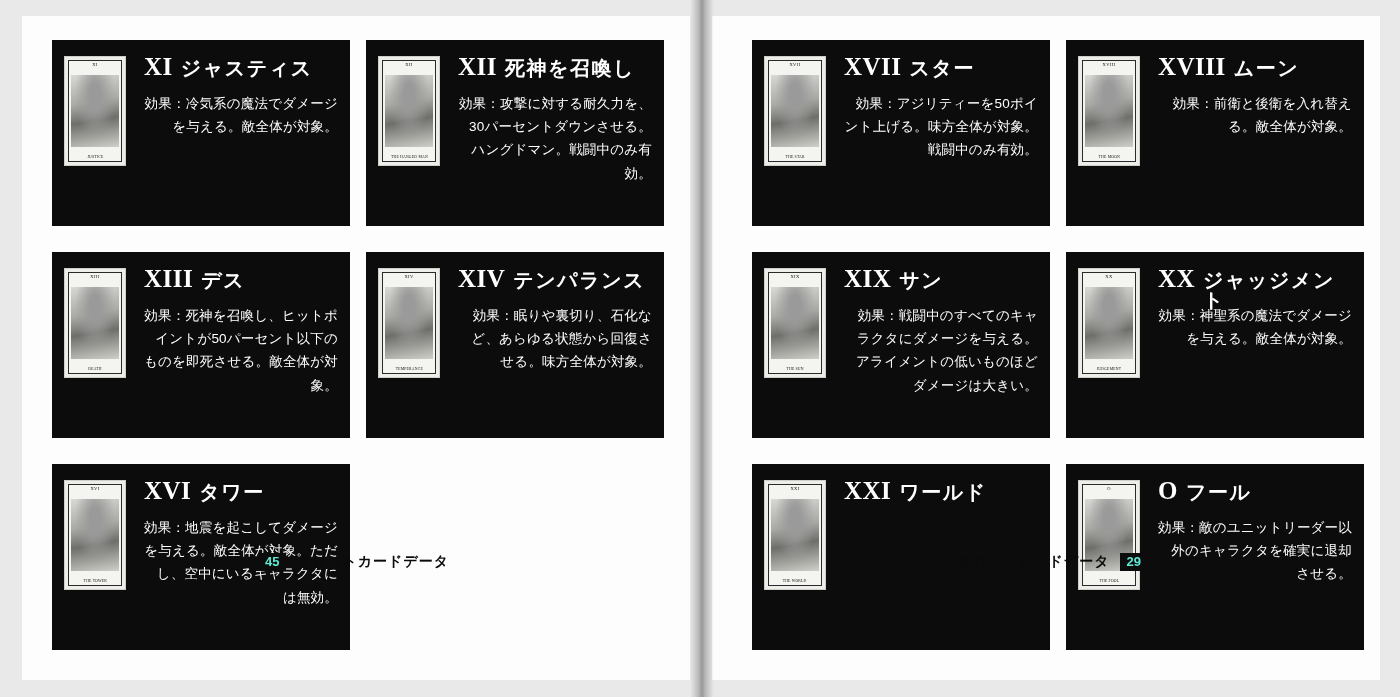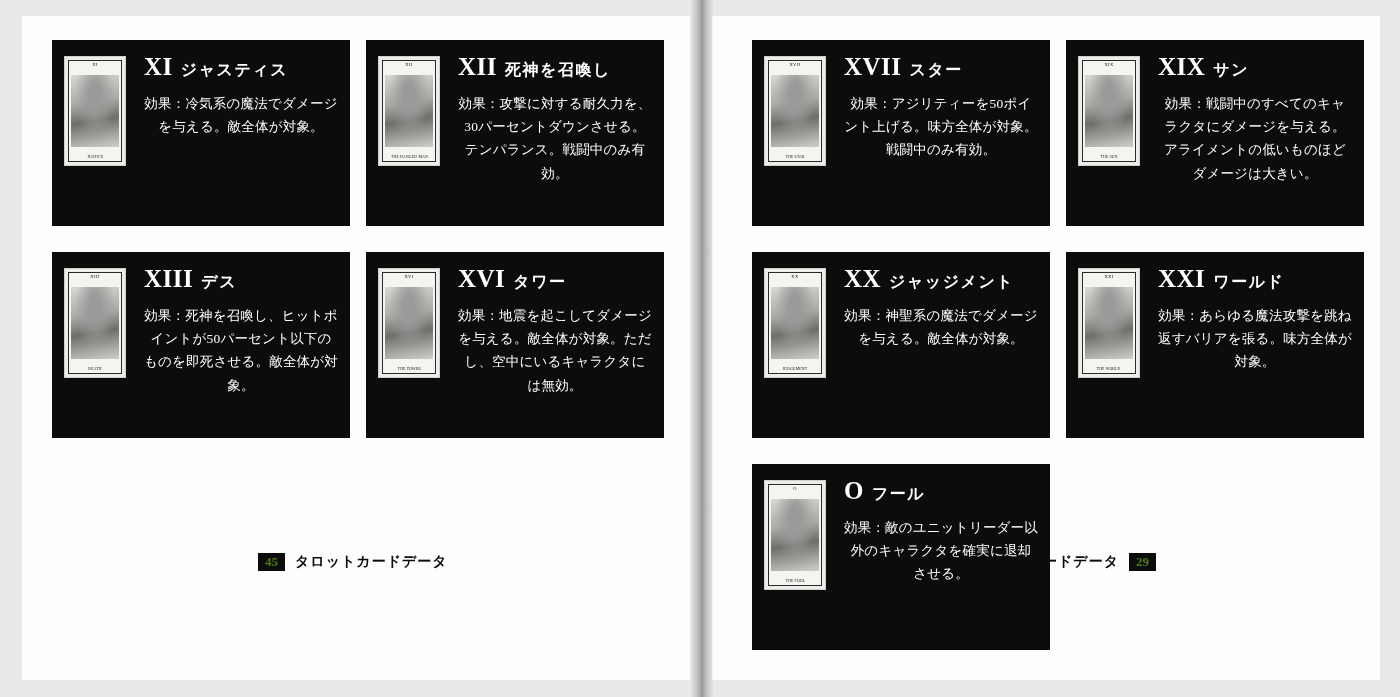--- a/index.html
+++ b/index.html
@@ -55,21 +55,20 @@
     position: absolute;
     left: 690px; top: 0; width: 24px; height: 697px;
     background: linear-gradient(90deg, rgba(0,0,0,0.00) 0%, rgba(0,0,0,0.20) 35%, rgba(0,0,0,0.35) 50%, rgba(0,0,0,0.20) 65%, rgba(0,0,0,0.00) 100%);
   }
 
   .page {
     position: absolute;
     top: 0;
     width: 700px;
     height: 589px;
-    padding-left: 8px;
   }
   #page-left  { left: 0; }
   #page-right { left: 716px; }
 
   .grid {
     position: absolute;
     left: 52px;
     top: 40px;
     width: 612px;
     display: grid;
@@ -156,55 +155,54 @@
     gap: 8px;
   }
   .roman {
     font-family: "Liberation Serif", serif;
     font-weight: bold;
     font-size: 25px;
     letter-spacing: .5px;
     line-height: 1;
   }
   .jp-name {
-    font-size: 16px;
+    font-size: 20px;
     font-weight: bold;
     letter-spacing: 1.5px;
     line-height: 1;
   }
   .entry-desc {
     position: absolute;
     left: 92px;
     top: 52px;
     right: 12px;
     font-size: 13.5px;
     line-height: 1.72;
     letter-spacing: .2px;
-    text-align: center;
-    font-family: Liberation Serif, serif;
+    text-align: right;
   }
 
   
   .footer {
     position: absolute;
     bottom: 18px;
     display: flex;
     align-items: center;
     gap: 10px;
     font-size: 14px;
     font-weight: bold;
     letter-spacing: 1px;
     color: #0b0b0b;
   }
   #footer-left  { left: 258px; }
   #footer-right { right: 268px; }
   .pagenum {
     background: #0c0c0c;
-    color: #4d7c0f;
-    font-family: Liberation Serif, serif;
+    color: #5eead4;
+    font-family: Liberation Sans, sans-serif;
     font-size: 13px;
     font-weight: bold;
     padding: 2px 7px 3px 7px;
     line-height: 1;
     letter-spacing: 0;
   }
 </style>
 </head>
 <body>
 
@@ -239,41 +237,57 @@
             <div class="card-face">
               <span class="card-num">XII</span>
               <span class="card-art"></span>
               <span class="card-name">THE HANGED MAN</span>
             </div>
           </div>
           <div class="entry-title">
             <span class="roman">XII</span>
             <span class="jp-name">死神を召喚し</span>
           </div>
-          <div class="entry-desc">効果：攻撃に対する耐久力を、30パーセントダウンさせる。テンパランス。戦闘中のみ有効。</div>
+          <div class="entry-desc">効果：攻撃に対する耐久力を、30パーセントダウンさせる。ハングドマン。戦闘中のみ有効。</div>
         </div>
       </div>
 
       <div class="entry">
         <div class="entry-inner">
           <div class="card-thumb">
             <div class="card-face">
               <span class="card-num">XIII</span>
               <span class="card-art"></span>
               <span class="card-name">DEATH</span>
             </div>
           </div>
           <div class="entry-title">
             <span class="roman">XIII</span>
             <span class="jp-name">デス</span>
           </div>
           <div class="entry-desc">効果：死神を召喚し、ヒットポイントが50パーセント以下のものを即死させる。敵全体が対象。</div>
         </div>
       </div>
 
+      <div class="entry">
+        <div class="entry-inner">
+          <div class="card-thumb">
+            <div class="card-face">
+              <span class="card-num">XIV</span>
+              <span class="card-art"></span>
+              <span class="card-name">TEMPERANCE</span>
+            </div>
+          </div>
+          <div class="entry-title">
+            <span class="roman">XIV</span>
+            <span class="jp-name">テンパランス</span>
+          </div>
+          <div class="entry-desc">効果：眠りや裏切り、石化など、あらゆる状態から回復させる。味方全体が対象。</div>
+        </div>
+      </div>
 
 
       <div class="entry">
         <div class="entry-inner">
           <div class="card-thumb">
             <div class="card-face">
               <span class="card-num">XVI</span>
               <span class="card-art"></span>
               <span class="card-name">THE TOWER</span>
             </div>
@@ -307,20 +321,36 @@
             </div>
           </div>
           <div class="entry-title">
             <span class="roman">XVII</span>
             <span class="jp-name">スター</span>
           </div>
           <div class="entry-desc">効果：アジリティーを50ポイント上げる。味方全体が対象。戦闘中のみ有効。</div>
         </div>
       </div>
 
+      <div class="entry">
+        <div class="entry-inner">
+          <div class="card-thumb">
+            <div class="card-face">
+              <span class="card-num">XVIII</span>
+              <span class="card-art"></span>
+              <span class="card-name">THE MOON</span>
+            </div>
+          </div>
+          <div class="entry-title">
+            <span class="roman">XVIII</span>
+            <span class="jp-name">ムーン</span>
+          </div>
+          <div class="entry-desc">効果：前衛と後衛を入れ替える。敵全体が対象。</div>
+        </div>
+      </div>
 
       <div class="entry">
         <div class="entry-inner">
           <div class="card-thumb">
             <div class="card-face">
               <span class="card-num">XIX</span>
               <span class="card-art"></span>
               <span class="card-name">THE SUN</span>
             </div>
           </div>
@@ -355,21 +385,20 @@
             <div class="card-face">
               <span class="card-num">XXI</span>
               <span class="card-art"></span>
               <span class="card-name">THE WORLD</span>
             </div>
           </div>
           <div class="entry-title">
             <span class="roman">XXI</span>
             <span class="jp-name">ワールド</span>
           </div>
-          <div class="entry-desc">効果：あらゆる魔法攻撃を跳ね返すバリアを張る。味方全体が対象。</div>
         </div>
       </div>
 
       <div class="entry">
         <div class="entry-inner">
           <div class="card-thumb">
             <div class="card-face">
               <span class="card-num">O</span>
               <span class="card-art"></span>
               <span class="card-name">THE FOOL</span>

